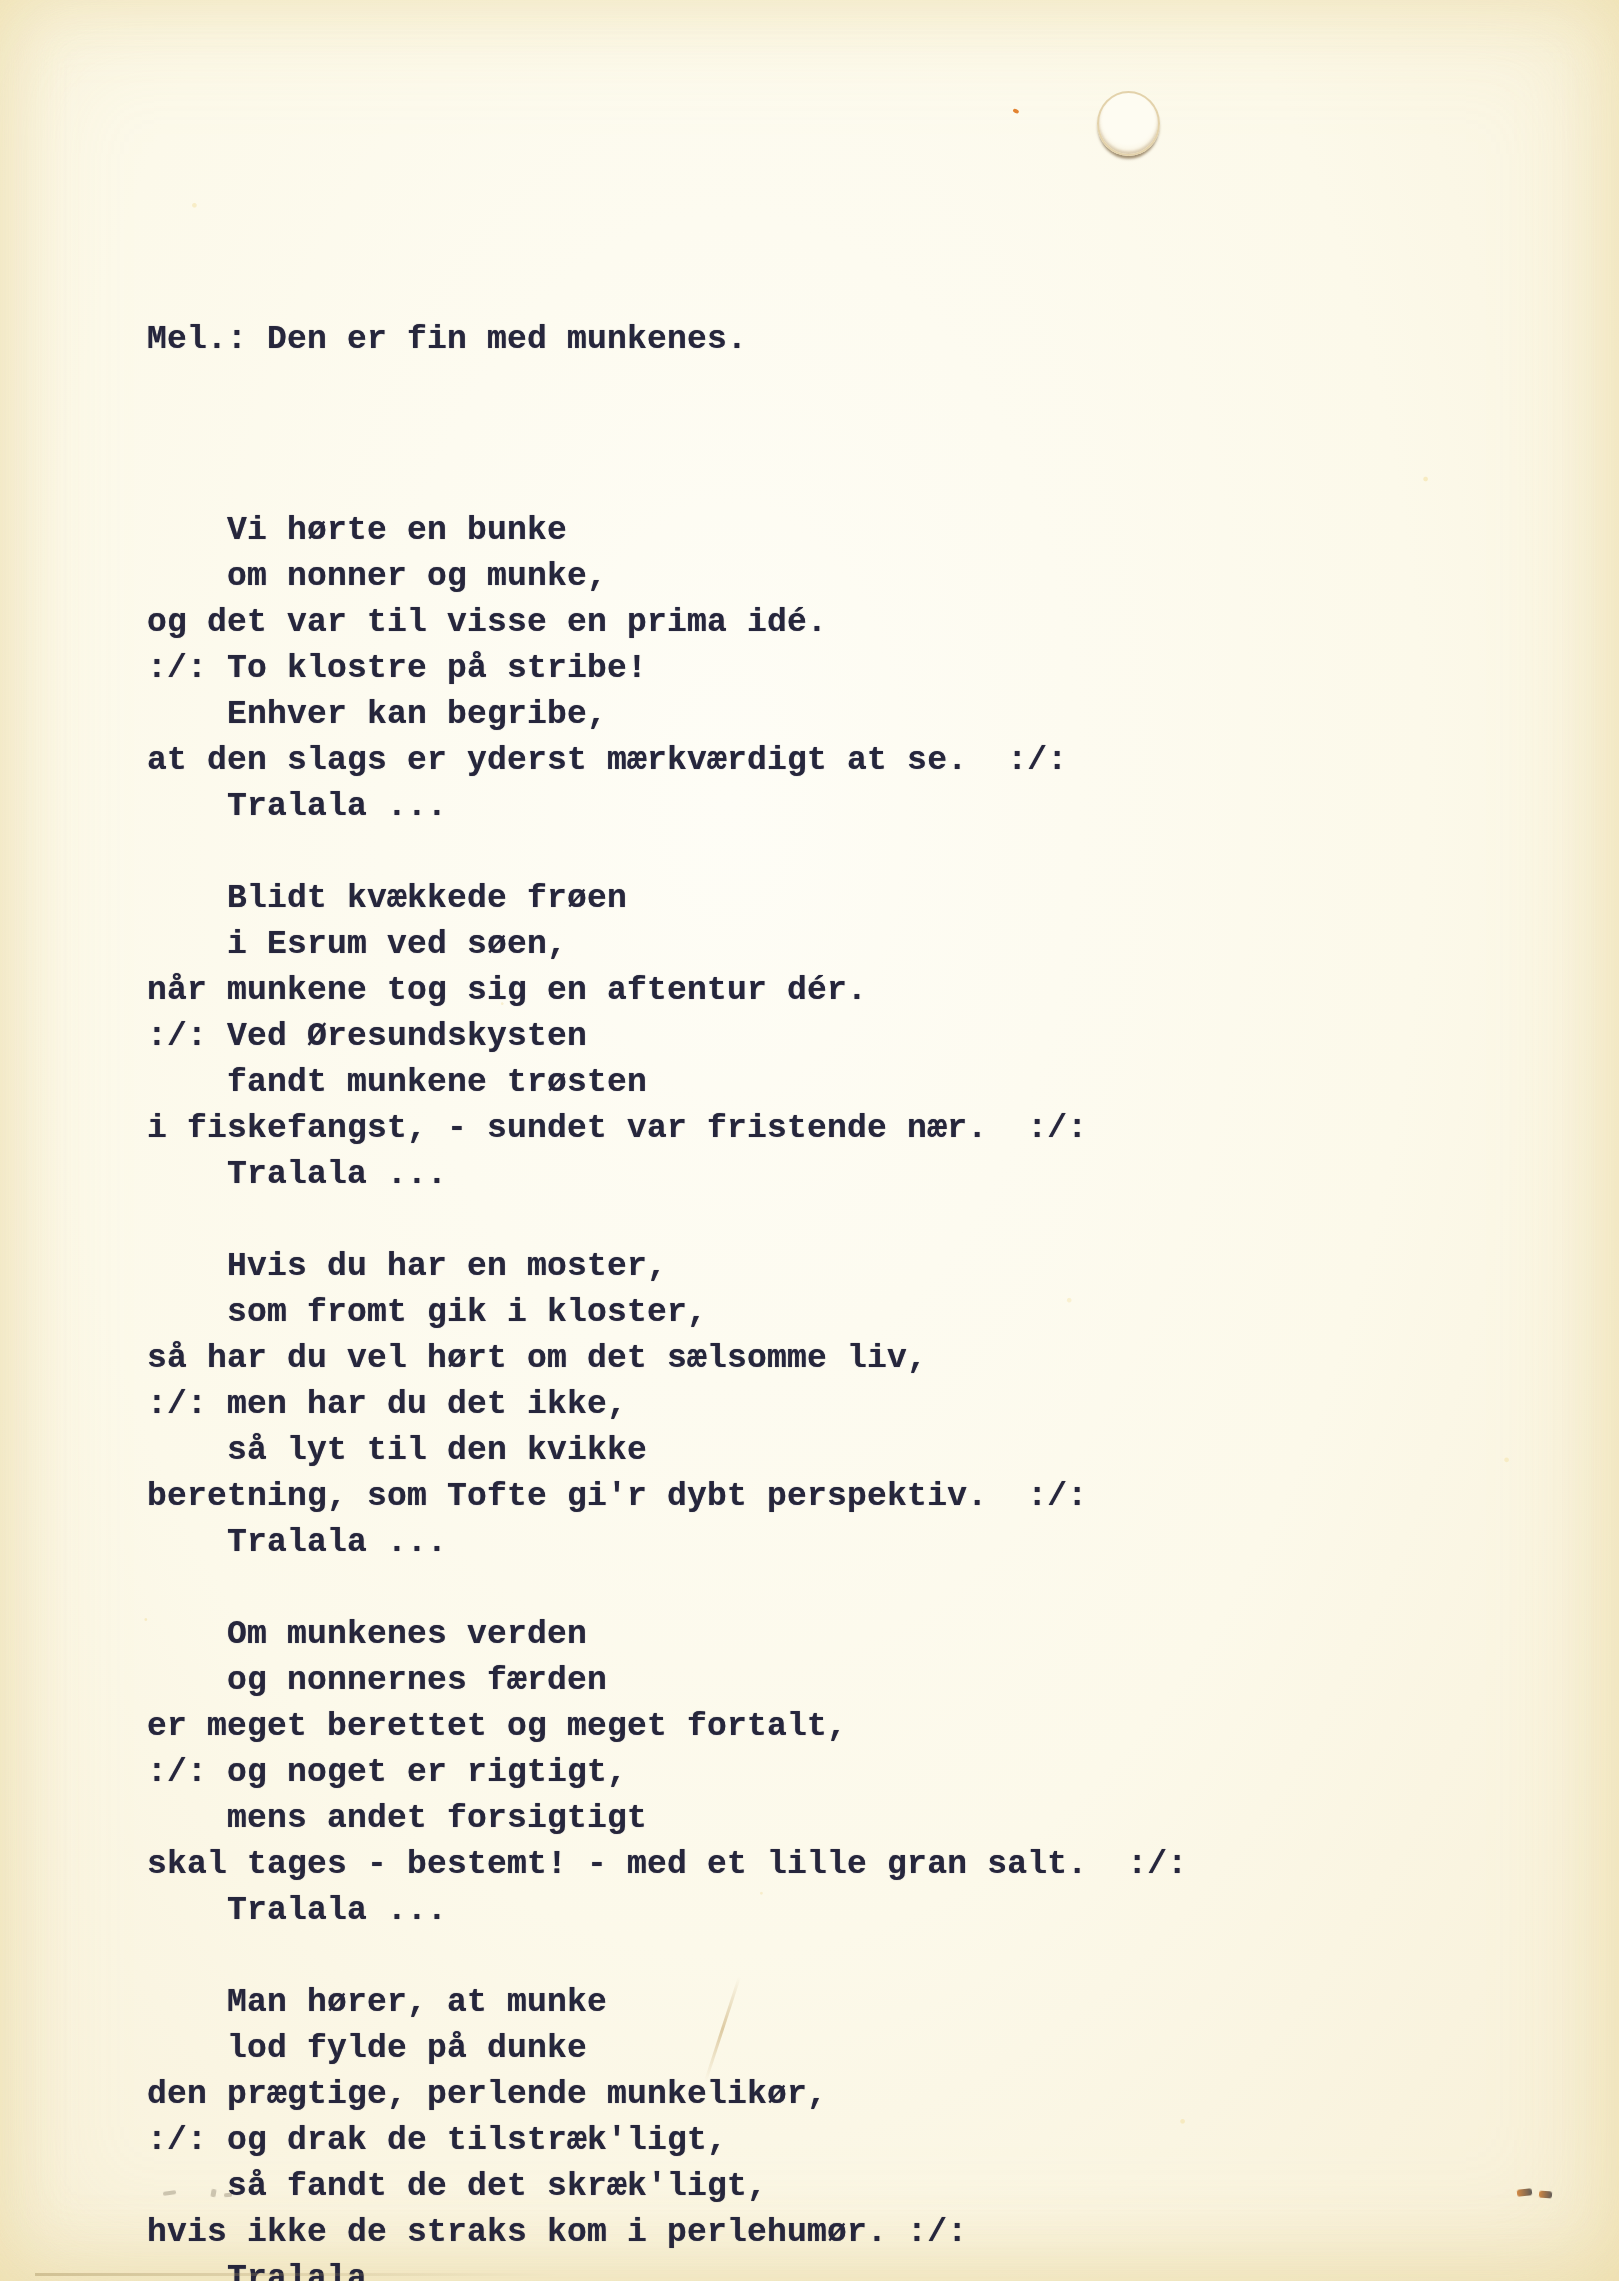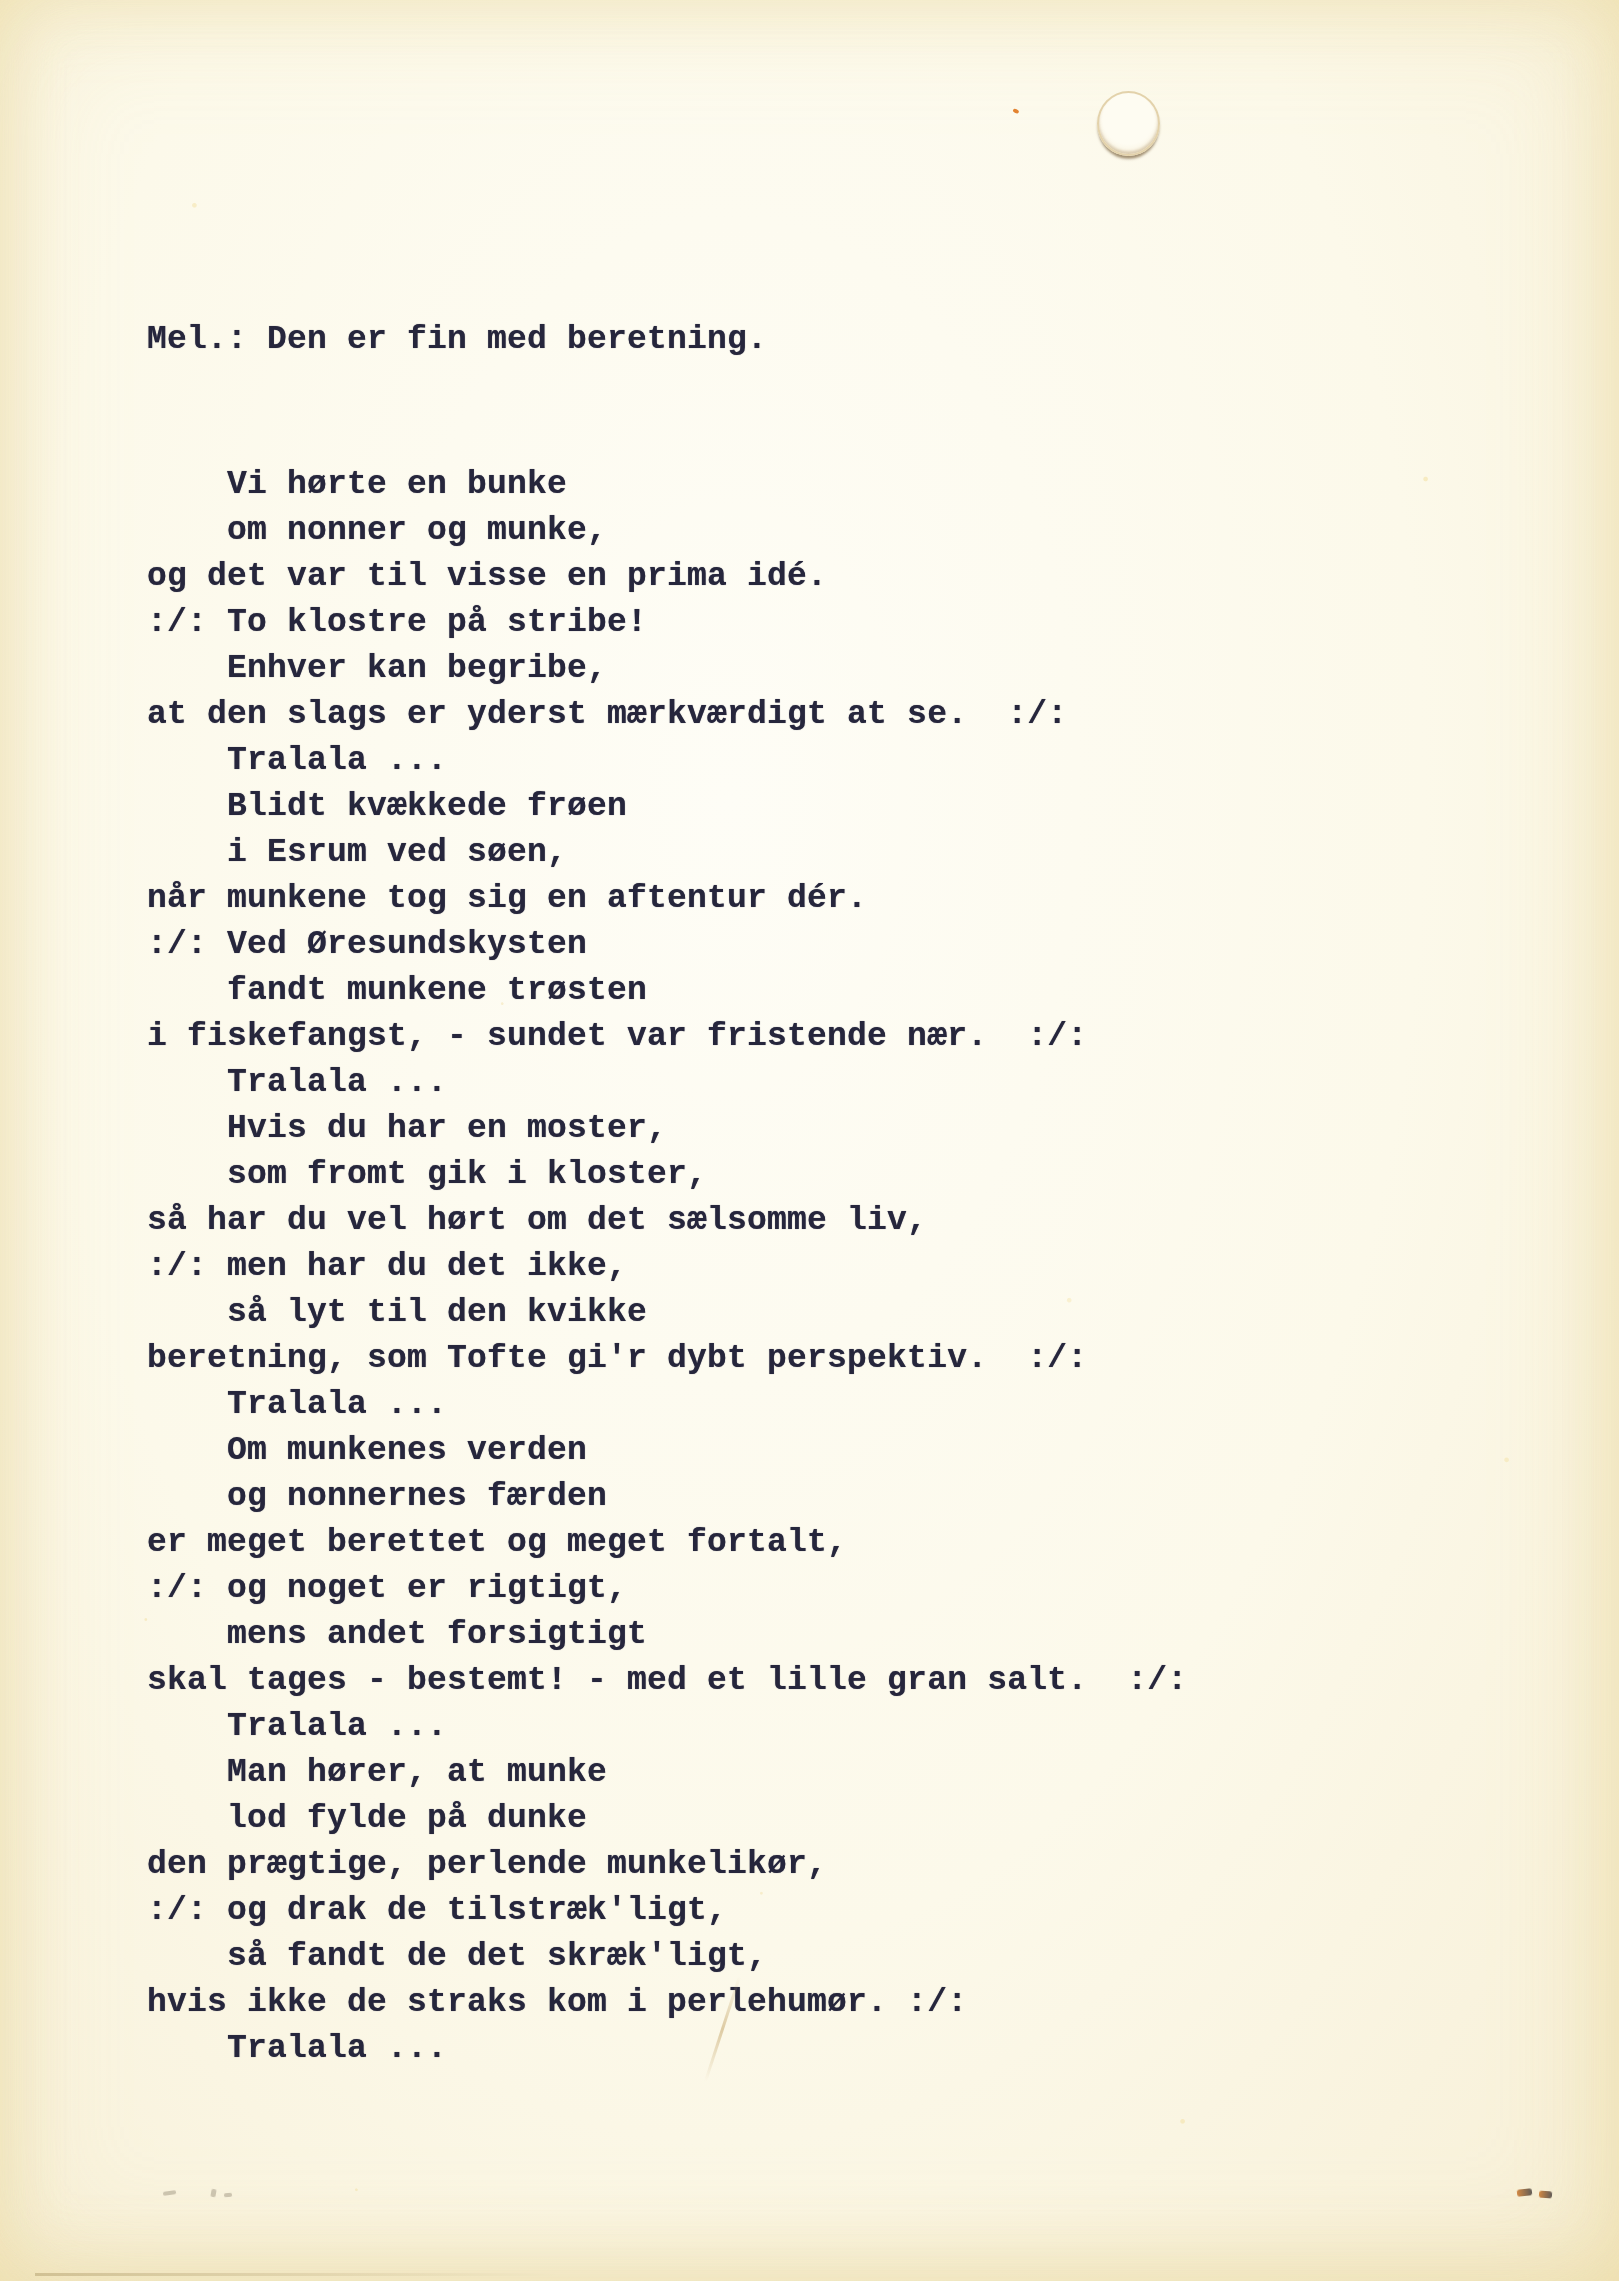--- a/index.html
+++ b/index.html
@@ -32,21 +32,21 @@
   .song {
     position:absolute; left:147px; top:225px;
     font-weight:700;
     font-size:33px; line-height:46px;
     color:#26263c;
     text-shadow:0 0 0.9px rgba(35,35,60,.65);
     white-space:pre;
     letter-spacing:0.2px;
   }
   .mel { margin-bottom:7.3px; }
-  .verse { }
+  .verse { margin-top:46px; }
   
   .hole {
     position:absolute; left:1097px; top:91px;
     width:59px; height:61px; border-radius:50%;
     background:radial-gradient(circle at 50% 42%, #fefcf2 55%, #f5ebd2 100%);
     border:2.8px solid #e3d2ab;
     box-shadow:0 3.7px 2.8px -0.9px rgba(110,85,45,.65),
                inset 0 -2.8px 2.8px rgba(160,130,80,.35);
   }
   .dot-orange {
@@ -79,21 +79,21 @@
 </style>
 </head>
 <body>
 
 <div class="paper">
   <div class="speckles"></div>
   <div class="hole"></div>
   <div class="dot-orange"></div>
 
   <div class="song">
-    <div class="line mel">Mel.: Den er fin med beretning.</div>
+    <div class="line mel">Mel.: Den er fin med munkenes.</div>
     <div id="verses"><div class="verse"><div class="line">    Vi hørte en bunke</div><div class="line">    om nonner og munke,</div><div class="line">og det var til visse en prima idé.</div><div class="line">:/: To klostre på stribe!</div><div class="line">    Enhver kan begribe,</div><div class="line">at den slags er yderst mærkværdigt at se.  :/:</div><div class="line">    Tralala ...</div></div><div class="verse"><div class="line">    Blidt kvækkede frøen</div><div class="line">    i Esrum ved søen,</div><div class="line">når munkene tog sig en aftentur dér.</div><div class="line">:/: Ved Øresundskysten</div><div class="line">    fandt munkene trøsten</div><div class="line">i fiskefangst, - sundet var fristende nær.  :/:</div><div class="line">    Tralala ...</div></div><div class="verse"><div class="line">    Hvis du har en moster,</div><div class="line">    som fromt gik i kloster,</div><div class="line">så har du vel hørt om det sælsomme liv,</div><div class="line">:/: men har du det ikke,</div><div class="line">    så lyt til den kvikke</div><div class="line">beretning, som Tofte gi'r dybt perspektiv.  :/:</div><div class="line">    Tralala ...</div></div><div class="verse"><div class="line">    Om munkenes verden</div><div class="line">    og nonnernes færden</div><div class="line">er meget berettet og meget fortalt,</div><div class="line">:/: og noget er rigtigt,</div><div class="line">    mens andet forsigtigt</div><div class="line">skal tages - bestemt! - med et lille gran salt.  :/:</div><div class="line">    Tralala ...</div></div><div class="verse"><div class="line">    Man hører, at munke</div><div class="line">    lod fylde på dunke</div><div class="line">den prægtige, perlende munkelikør,</div><div class="line">:/: og drak de tilstræk'ligt,</div><div class="line">    så fandt de det skræk'ligt,</div><div class="line">hvis ikke de straks kom i perlehumør. :/:</div><div class="line">    Tralala ...</div></div></div>
   </div>
 
   <div class="crease"></div>
   <div class="pencil-marks">
       <i></i>
       <i></i>
       <i></i>
     </div>
   <div class="smudge-a"></div>

